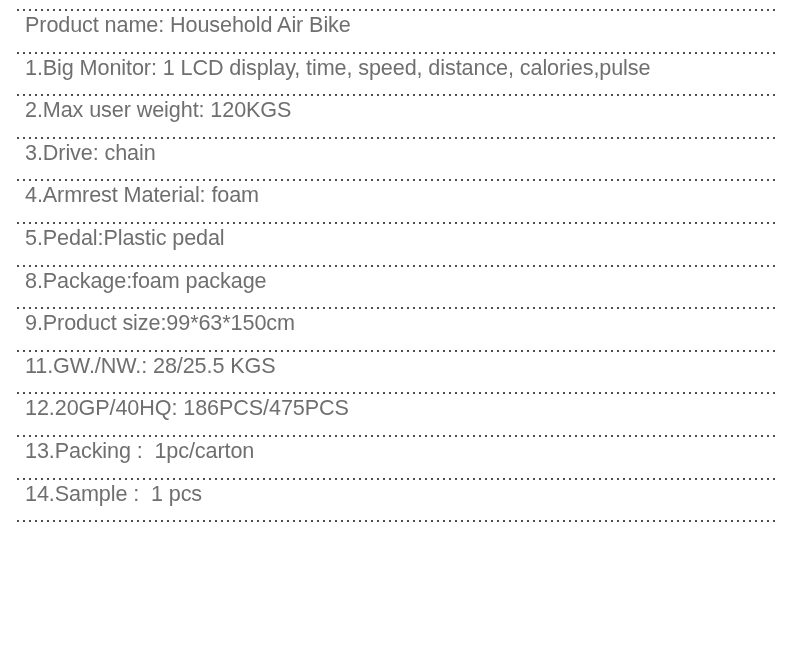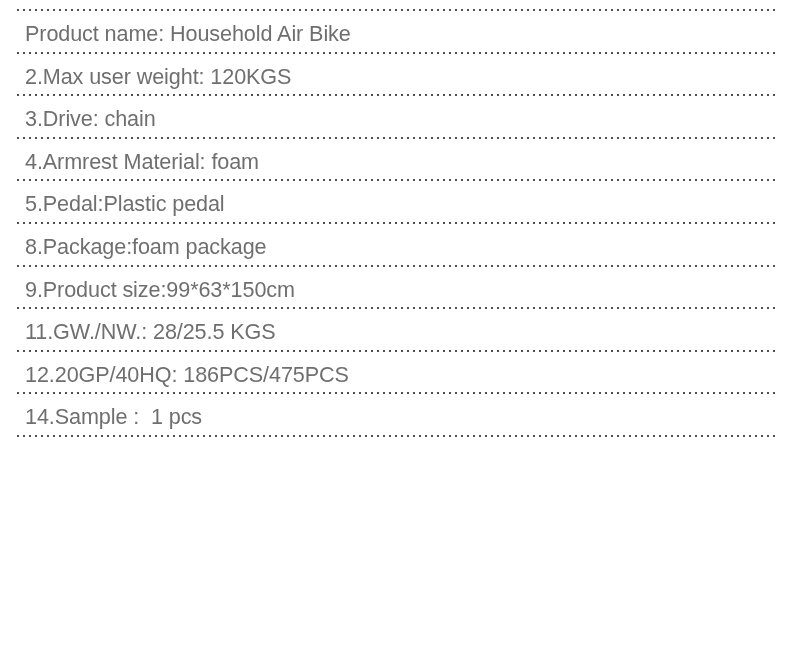--- a/index.html
+++ b/index.html
@@ -30,21 +30,21 @@
     height: 2px;
     background: repeating-linear-gradient(
       to right,
       var(--divider-color) 0 2px,
       transparent 2px 6px
     );
   }
   .spec-row {
     height: 42.6px;
     display: flex;
-    align-items: center;
+    align-items: flex-start;
     padding-left: 8px;
     padding-top: 3px;
     background: repeating-linear-gradient(
       to right,
       var(--divider-color) 0 2px,
       transparent 2px 6px
     ) left bottom / 100% 2px no-repeat;
   }
   .spec-text {
     color: var(--text-color);
@@ -57,20 +57,23 @@
 </head>
 <body>
 
 <div class="spec-list">
   <div class="dotted-line"></div>
 
   <div class="spec-row">
     <span class="spec-text">Product name: Household Air Bike</span>
   </div>
   <div class="spec-row">
+    <span class="spec-text">1.Big Monitor: 1 LCD display, time, speed, distance, calories,pulse</span>
+  </div>
+  <div class="spec-row">
     <span class="spec-text">2.Max user weight: 120KGS</span>
   </div>
   <div class="spec-row">
     <span class="spec-text">3.Drive: chain</span>
   </div>
   <div class="spec-row">
     <span class="spec-text">4.Armrest Material: foam</span>
   </div>
   <div class="spec-row">
     <span class="spec-text">5.Pedal:Plastic pedal</span>
@@ -81,15 +84,18 @@
   <div class="spec-row">
     <span class="spec-text">9.Product size:99*63*150cm</span>
   </div>
   <div class="spec-row">
     <span class="spec-text">11.GW./NW.: 28/25.5 KGS</span>
   </div>
   <div class="spec-row">
     <span class="spec-text">12.20GP/40HQ: 186PCS/475PCS</span>
   </div>
   <div class="spec-row">
+    <span class="spec-text">13.Packing :  1pc/carton</span>
+  </div>
+  <div class="spec-row">
     <span class="spec-text">14.Sample :  1 pcs</span>
   </div>
 </div>
 
 </body></html>

